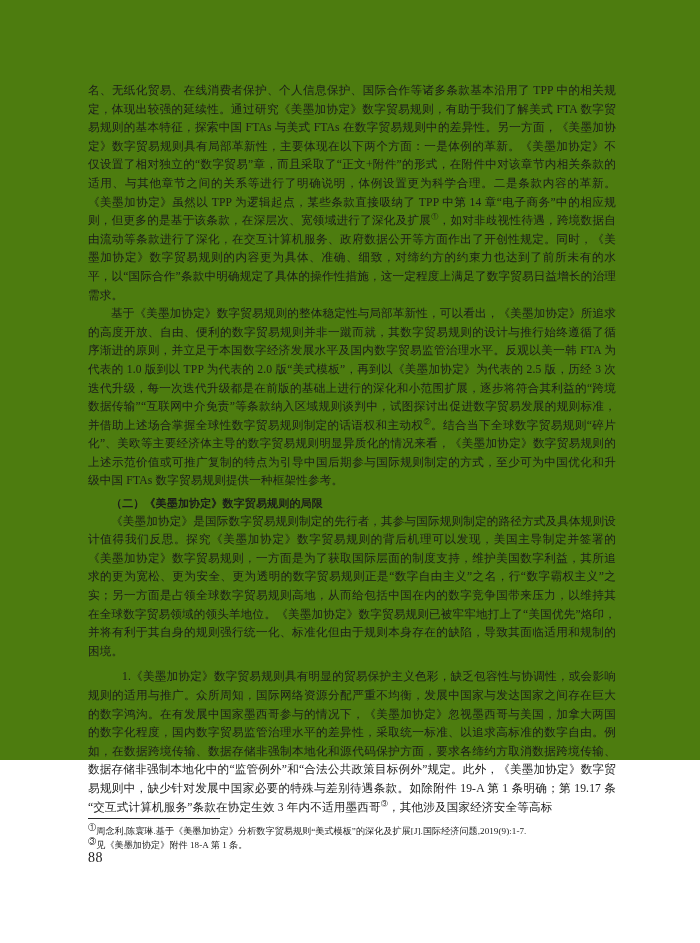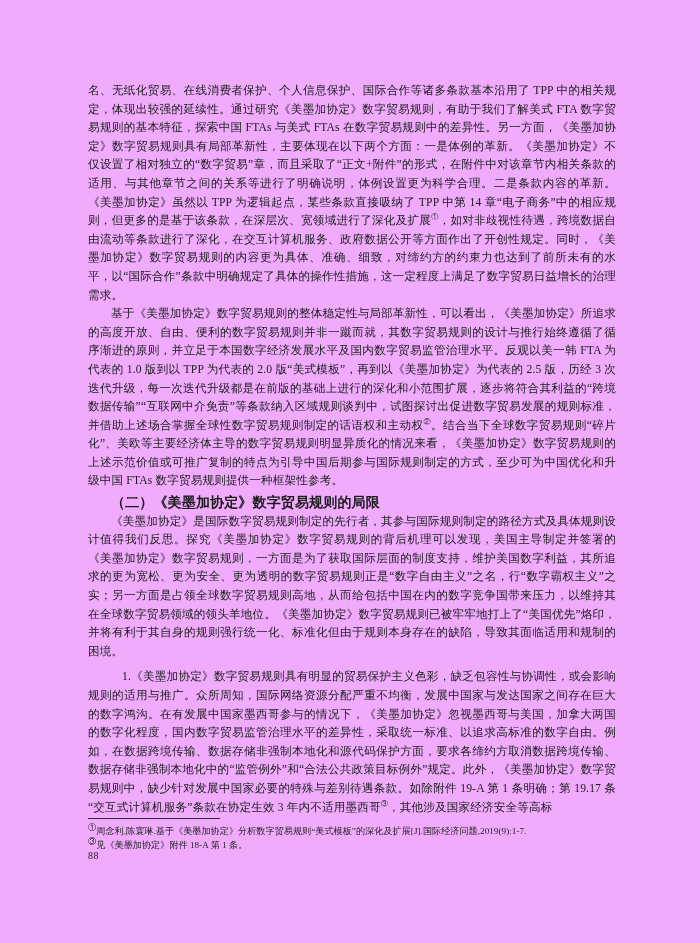--- a/index.html
+++ b/index.html
@@ -12,22 +12,22 @@
     height: 943px;
     font-family: "Liberation Serif", "DejaVu Serif", serif;
     color: #1b1b1b;
     position: relative;
     overflow: hidden;
   }
   #page {
     position: absolute;
     left: 0; top: 0;
     width: 700px;
-    height: 943px;
-    background: #f0abfc;
+    height: 760px;
+    background: #4d7c0f;
   }
   .content {
     position: absolute;
     left: 88px;
     top: 82px;
     width: 528px;
   }
   p {
     margin: 0;
     font-size: 11.6px;
@@ -39,21 +39,21 @@
   p.indent {
     text-indent: 23px;
   }
   p.indent2 {
     text-indent: 34px;
     margin-top: 7px;
   }
   .heading {
     margin-top: 3px;
     text-indent: 23px;
-    font-size: 14px;
+    font-size: 11px;
     line-height: 18.6px;
     font-weight: bold;
   }
   sup {
     font-size: 7.2px;
     vertical-align: super;
     line-height: 0;
   }
   .footnotes {
     position: absolute;
@@ -76,21 +76,21 @@
   }
   .footnotes .num {
     font-size: 8.2px;
     vertical-align: super;
     line-height: 0;
   }
   .pagenum {
     position: absolute;
     left: 88px;
     top: 850px;
-    font-size: 10px;
+    font-size: 14px;
     letter-spacing: 0.4px;
     color: #1b1b1b;
   }
 </style>
 </head>
 <body>
 
 <div id="page">
 
   <div class="content">

